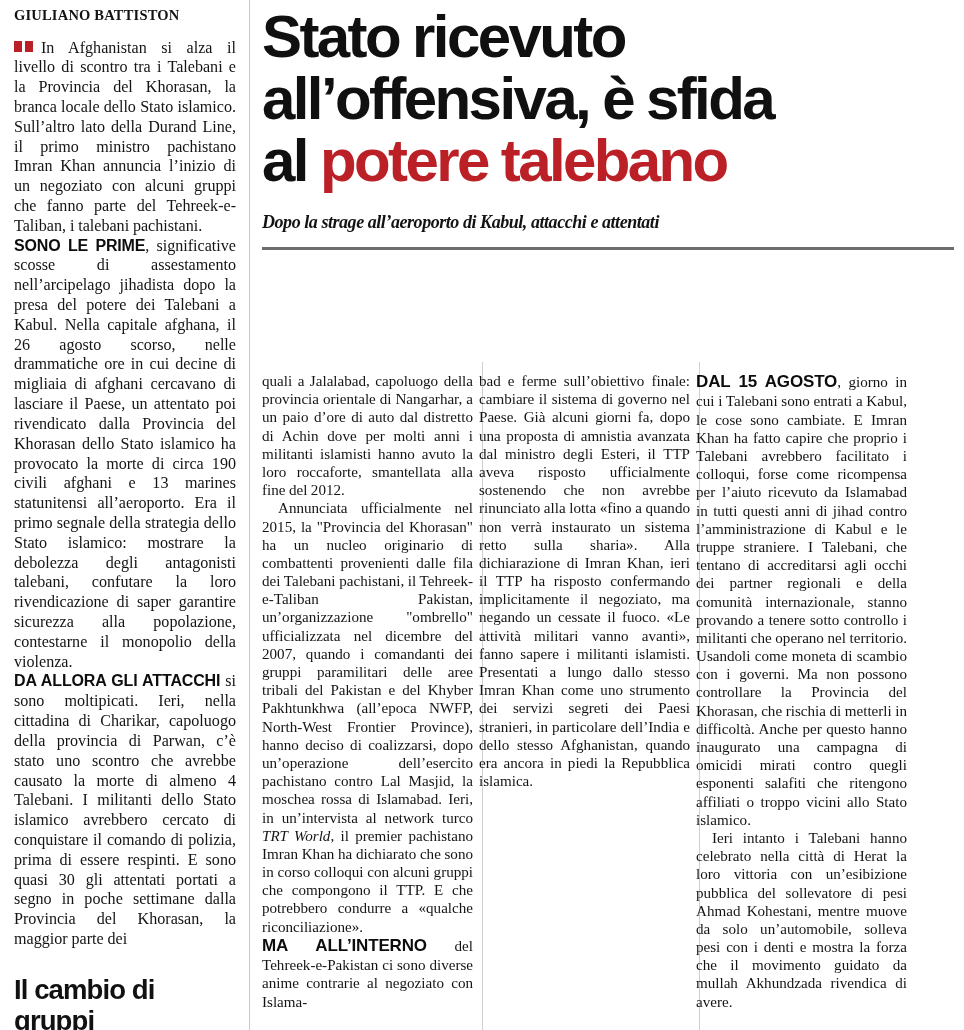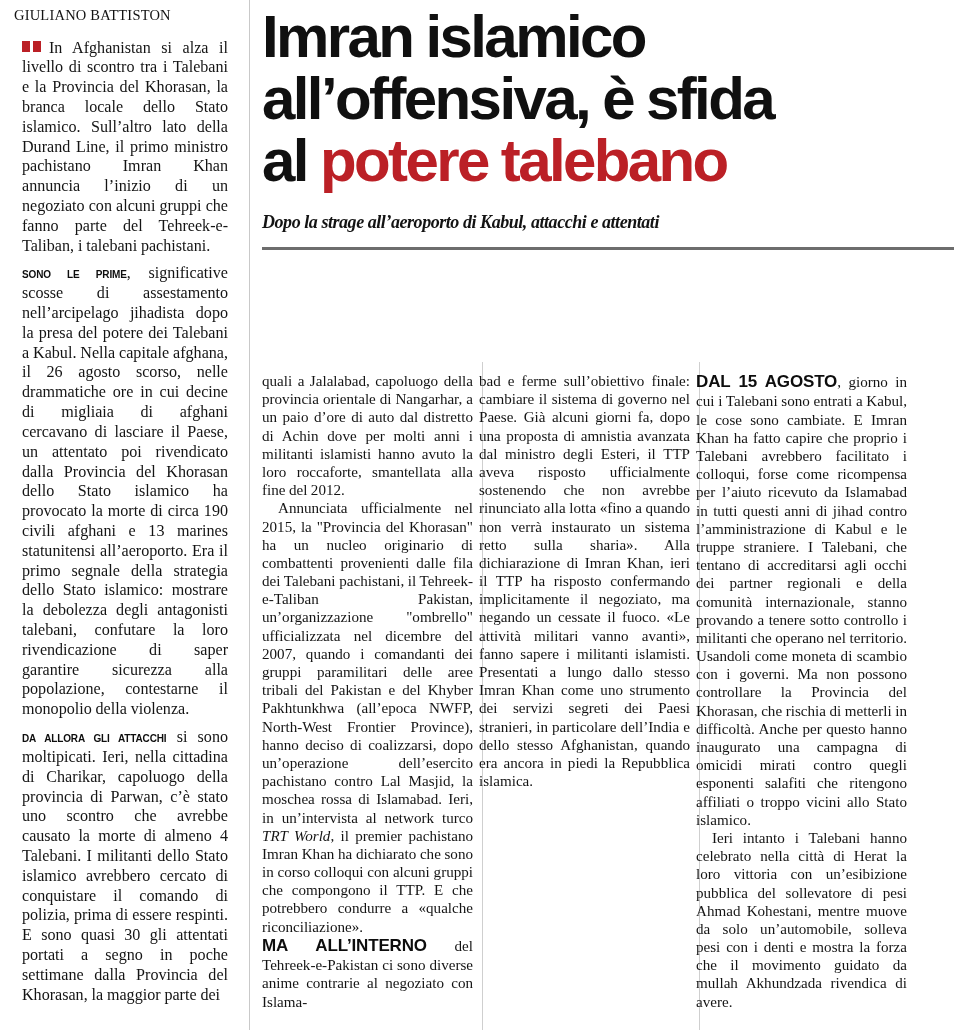--- a/index.html
+++ b/index.html
@@ -27,33 +27,33 @@
   .left-rail {
     position: absolute;
     left: 14px;
     top: 8px;
     width: 222px;
     height: 1016px;
   }
 
   .byline {
     font-family: "Liberation Serif", "DejaVu Serif", serif;
-    font-weight: normal;
+    font-weight: bold;
     font-size: 14.5px;
     letter-spacing: 0.2px;
     color: #131313;
     margin: 0 0 14px 0;
     line-height: 1;
   }
 
   .lead-para {
     font-size: 16.1px;
     line-height: 1.232;
     text-align: justify;
-    margin: 8px;
+    margin: 0;
     hyphens: auto;
     -webkit-hyphens: auto;
     word-spacing: -0.2px;
   }
   .lead-para + .lead-para { margin-top: 0; }
 
   .bullet-squares {
     display: inline-block;
     vertical-align: 0.06em;
     margin-right: 5px;
@@ -63,21 +63,21 @@
     display: inline-block;
     width: 8px;
     height: 11px;
     background: #bb2026;
     margin-right: 3px;
   }
 
   .kicker {
     font-family: "Liberation Sans", "DejaVu Sans", sans-serif;
     font-weight: bold;
-    font-size: 10px;
+    font-size: 16px;
     letter-spacing: -0.15px;
     color: #0d0d0d;
     text-transform: uppercase;
   }
 
   .left-headline {
     margin-top: 26px;
     font-family: "Liberation Sans", "DejaVu Sans", sans-serif;
     font-weight: bold;
     font-size: 27.5px;
@@ -192,21 +192,21 @@
       <div>in Afghanistan</div>
 
     </div>
   </div>
 
   <div class="v-divider"></div>
 
   <div class="main">
 
     <h1 class="main-headline">
-      <span>Imran islamico</span><br>
+      <span>Stato ricevuto</span><br>
       <span>all’offensiva, è sfida</span><br>
       <span>al </span><span class="accent">potere talebano</span>
     </h1>
 
     <div class="deck">
       <div>Dopo la strage all’aeroporto di Kabul, attacchi e attentati</div>
     </div>
 
     <div class="h-rule"></div>
 

